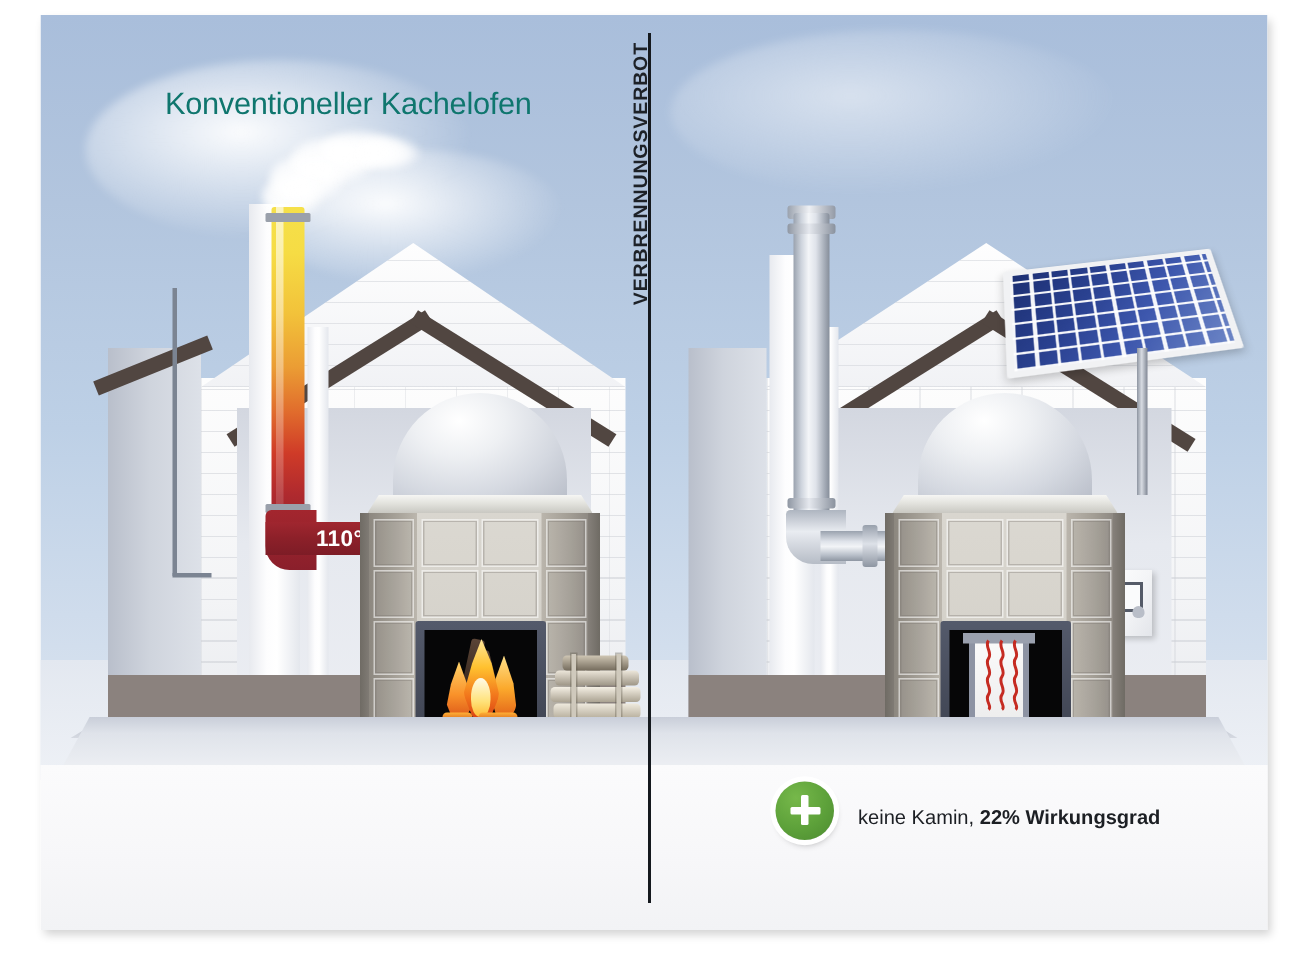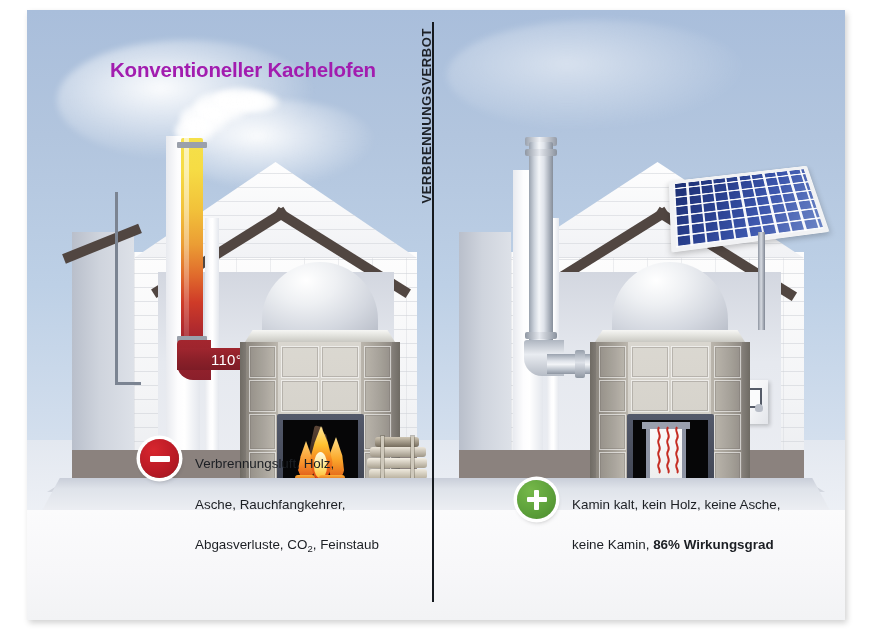--- a/index.html
+++ b/index.html
@@ -110,21 +110,21 @@
   .pipe-elbow {
     position: absolute; left: 150px; top: 330px; width: 34px; height: 40px;
     background: linear-gradient(180deg, #a3262e, #8a1f2b);
     border-top-left-radius: 4px; border-bottom-left-radius: 16px;
   }
   .temp-band {
     position: absolute; left: 150px; top: 338px; width: 70px; height: 22px;
     background: linear-gradient(180deg, #a0262f 0%, #8c2029 50%, #7d1c26 100%);
     display: flex; align-items: center; justify-content: flex-end;
     padding-right: 5px;
-    color: #ffffff; font-size: 15px; font-weight: 400;
+    color: #ffffff; font-size: 15px; font-weight: 700;
     letter-spacing: .3px;
   }
   .pipe-connector {
     position: absolute; background: #9aa0ab; border-radius: 1px;
   }
 
   .pipe-cold {
     position: absolute; left: 502px; top: 132px; width: 24px; height: 210px;
     background: linear-gradient(90deg, #9aa2ae 0%, #ced4dd 22%, #f3f5f8 42%, #dfe3ea 62%, #a8afba 85%, #868e9a 100%);
     border-radius: 2px;
@@ -299,21 +299,21 @@
     position: absolute; left: 392px; top: 18px;
     writing-mode: vertical-rl; transform: rotate(180deg);
     font-size: 13px; font-weight: 600; letter-spacing: .6px;
     color: #1d2127;
     white-space: nowrap;
   }
 
   
   .title {
     position: absolute; top: 48px;
-    font-size: 20.5px; font-weight: 700; color: #a21caf;
+    font-size: 20.5px; font-weight: 400; color: #0f766e;
     letter-spacing: -.2px; white-space: nowrap;
   }
   .title.left  { left: 83px; }
   .title.right { left: 447px; }
 
   
   .legend { position: absolute; display: flex; align-items: flex-start; gap: 16px; }
   .legend.left  { left: 113px; bottom: 44px; }
   .legend.right { left: 490px; bottom: 44px; }
   .badge {
@@ -519,35 +519,24 @@
   <div class="platform-top"></div>
   <div class="platform"></div>
 
   <div class="bottom-panel"></div>
 
   <div class="divider"></div>
   <div class="vert-label">VERBRENNUNGSVERBOT</div>
 
   <div class="title left">Konventioneller Kachelofen</div>
 
-  <div class="legend left">
-    <div class="badge minus">
-      <span class="bar-h"></span>
-    </div>
-    <div class="legend-text">
-      <div>Verbrennungsluft, Holz,</div>
-      <div>Asche, Rauchfangkehrer,</div>
-      <div><span>Abgasverluste, CO</span><sub>2</sub><span>, Feinstaub</span></div>
-    </div>
-  </div>
 
   <div class="legend right">
     <div class="badge plus">
       <span class="bar-h"></span>
       <span class="bar-v"></span>
     </div>
     <div class="legend-text">
-      <div>Kamin kalt, kein Holz, keine Asche,</div>
-      <div><span>keine Kamin, </span><span class="bold">86% Wirkungsgrad</span></div>
+      <div><span>keine Kamin, </span><span class="bold">22% Wirkungsgrad</span></div>
     </div>
   </div>
 
 </div>
 
 </body></html>

